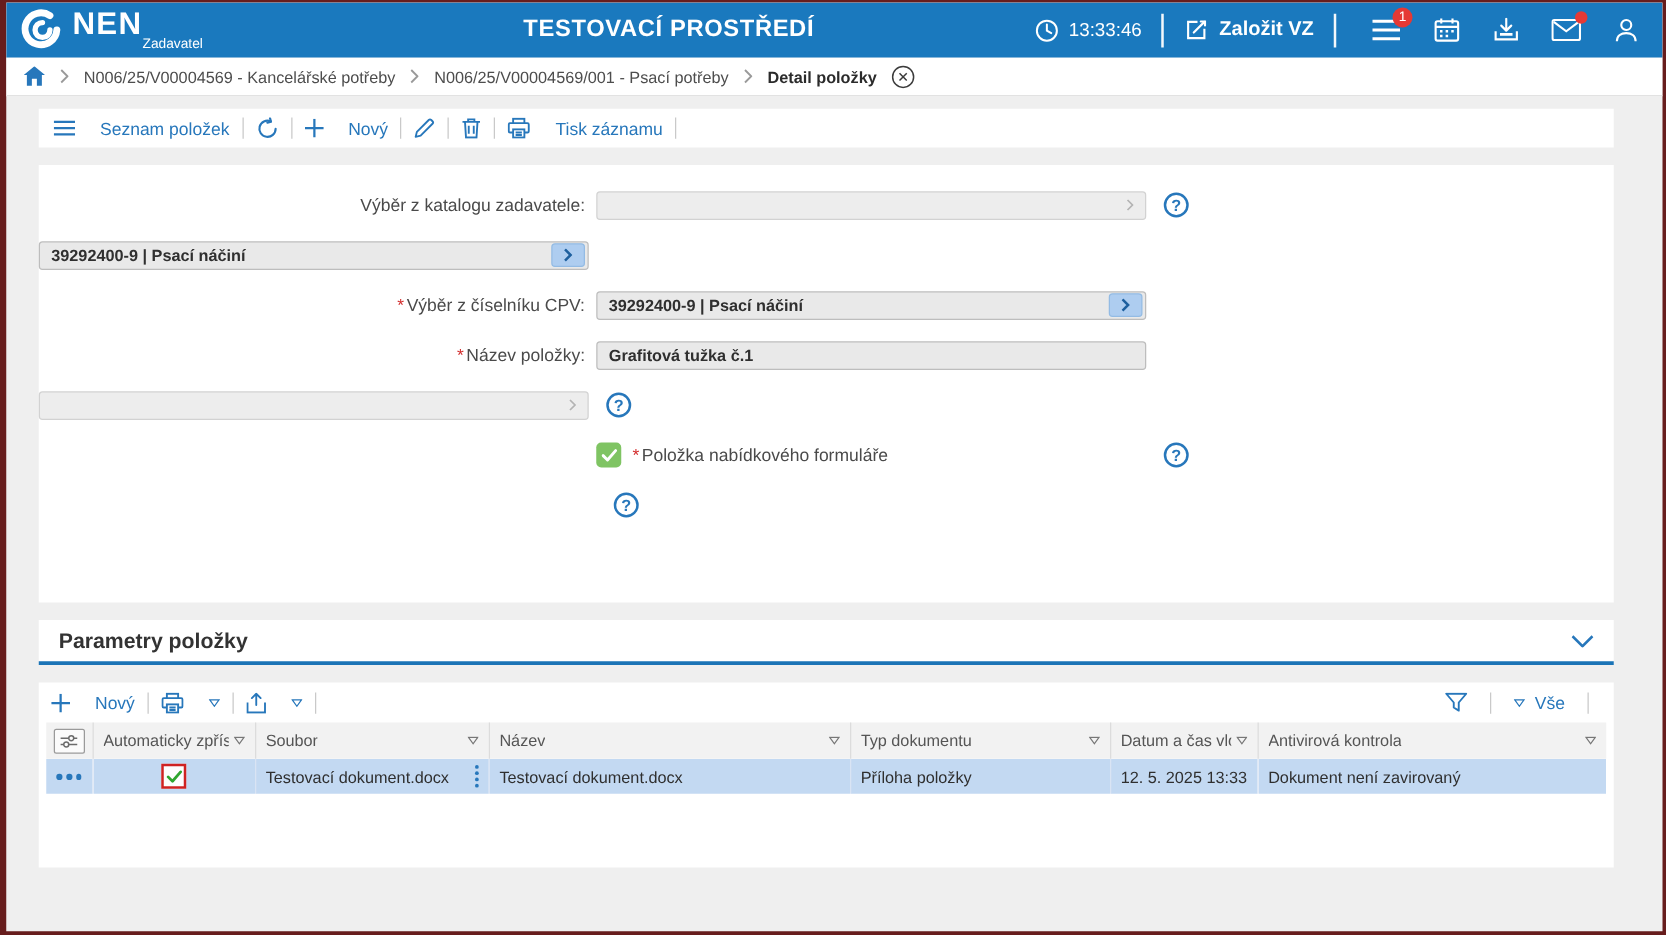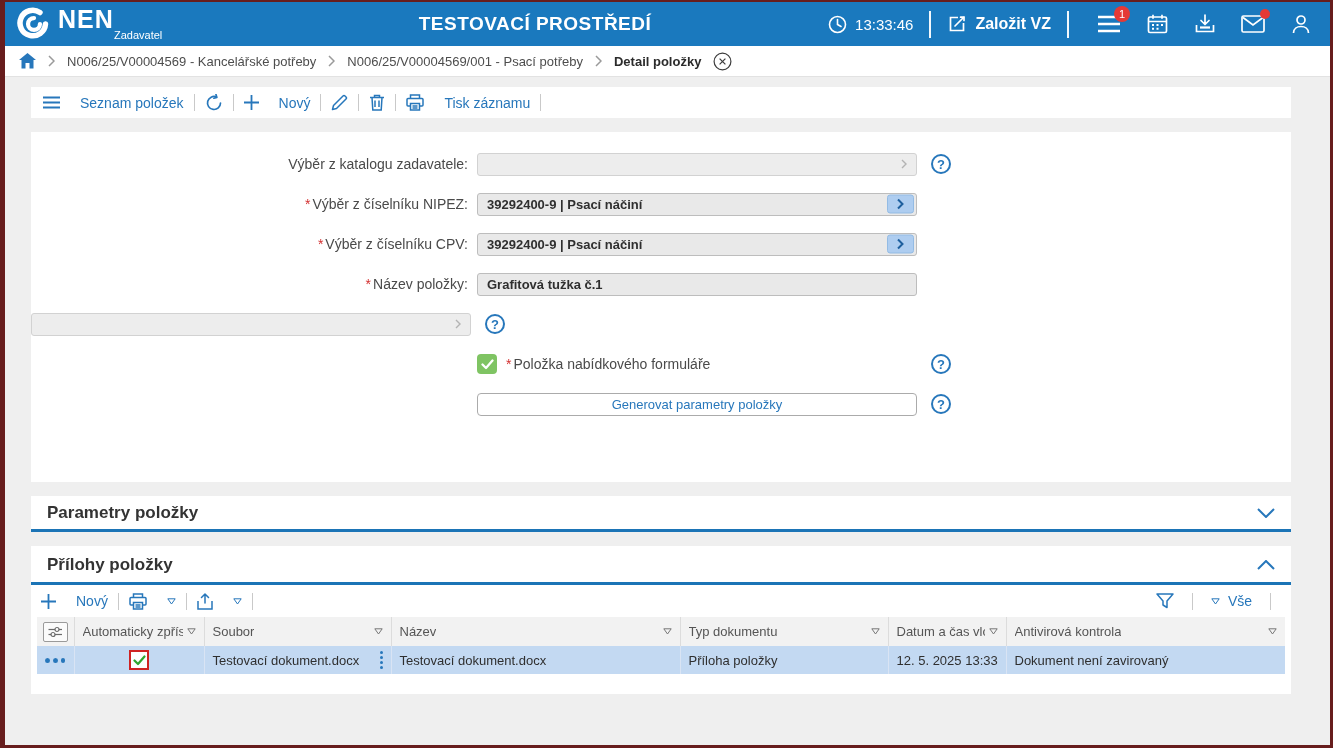--- a/index.html
+++ b/index.html
@@ -254,21 +254,20 @@
             <span class="dis-chev">
               <svg width="6" height="10" viewBox="0 0 6 10" fill="none" stroke="#b3b3b3" stroke-width="1.4">
                   <path d="M1 1 L5 5 L1 9"></path>
                 </svg>
             </span>
           </div>
         </div>
         <div class="help">?</div>
       </div>
       <div class="frow">
-        <div class="flabel"><span class="req">*</span><span>Výběr z číselníku NIPEZ:</span></div>
         <div class="fctrl">
           <div class="input">
               <span>39292400-9 | Psací náčiní</span>
             </div>
           <span class="lookup-btn">
             <svg width="7" height="11" viewBox="0 0 7 11" fill="none" stroke="#1d5f9e" stroke-width="2">
                 <path d="M1 1 L5.5 5.5 L1 10"></path>
               </svg>
           </span>
         </div>
@@ -313,47 +312,36 @@
             <svg width="13" height="11" viewBox="0 0 13 11" fill="none" stroke="#fff" stroke-width="2.3">
                 <path d="M1.5 5.5 L5 9 L11.5 1.5" stroke-linecap="round" stroke-linejoin="round"></path>
               </svg>
           </span>
           <span class="chk-label"><span class="req">*</span><span>Položka nabídkového formuláře</span></span>
         </div>
         <div class="help">?</div>
       </div>
       <div class="frow">
         <div class="flabel"></div>
-        <div class="fctrl">
-          <button class="gen-btn">Generovat parametry položky</button>
-        </div>
         <div class="help">?</div>
       </div>
     </div>
   </section>
 
 
   <section class="panel collapsed">
     <span class="section-title">Parametry položky</span>
     <span style="display:flex;">
       <svg width="18" height="10" viewBox="0 0 18 10" fill="none" stroke="#2777bb" stroke-width="2">
           <path d="M1 1 L9 9 L17 1"></path>
         </svg>
     </span>
   </section>
 
   <section class="panel attach-panel">
-    <div class="section-head">
-      <span class="section-title">Přílohy položky</span>
-      <span style="display:flex;">
-        <svg width="18" height="10" viewBox="0 0 18 10" fill="none" stroke="#2777bb" stroke-width="2">
-            <path d="M1 9 L9 1 L17 9"></path>
-          </svg>
-      </span>
-    </div>
 
     <div class="attach-toolbar">
       <div class="tool-item">
         <span style="display:flex;">
           <svg width="15" height="15" viewBox="0 0 15 15" fill="none" stroke="#2777bb" stroke-width="1.8">
               <path d="M7.5 0 V15 M0 7.5 H15"></path>
             </svg>
         </span>
         <span>Nový</span>
       </div>

